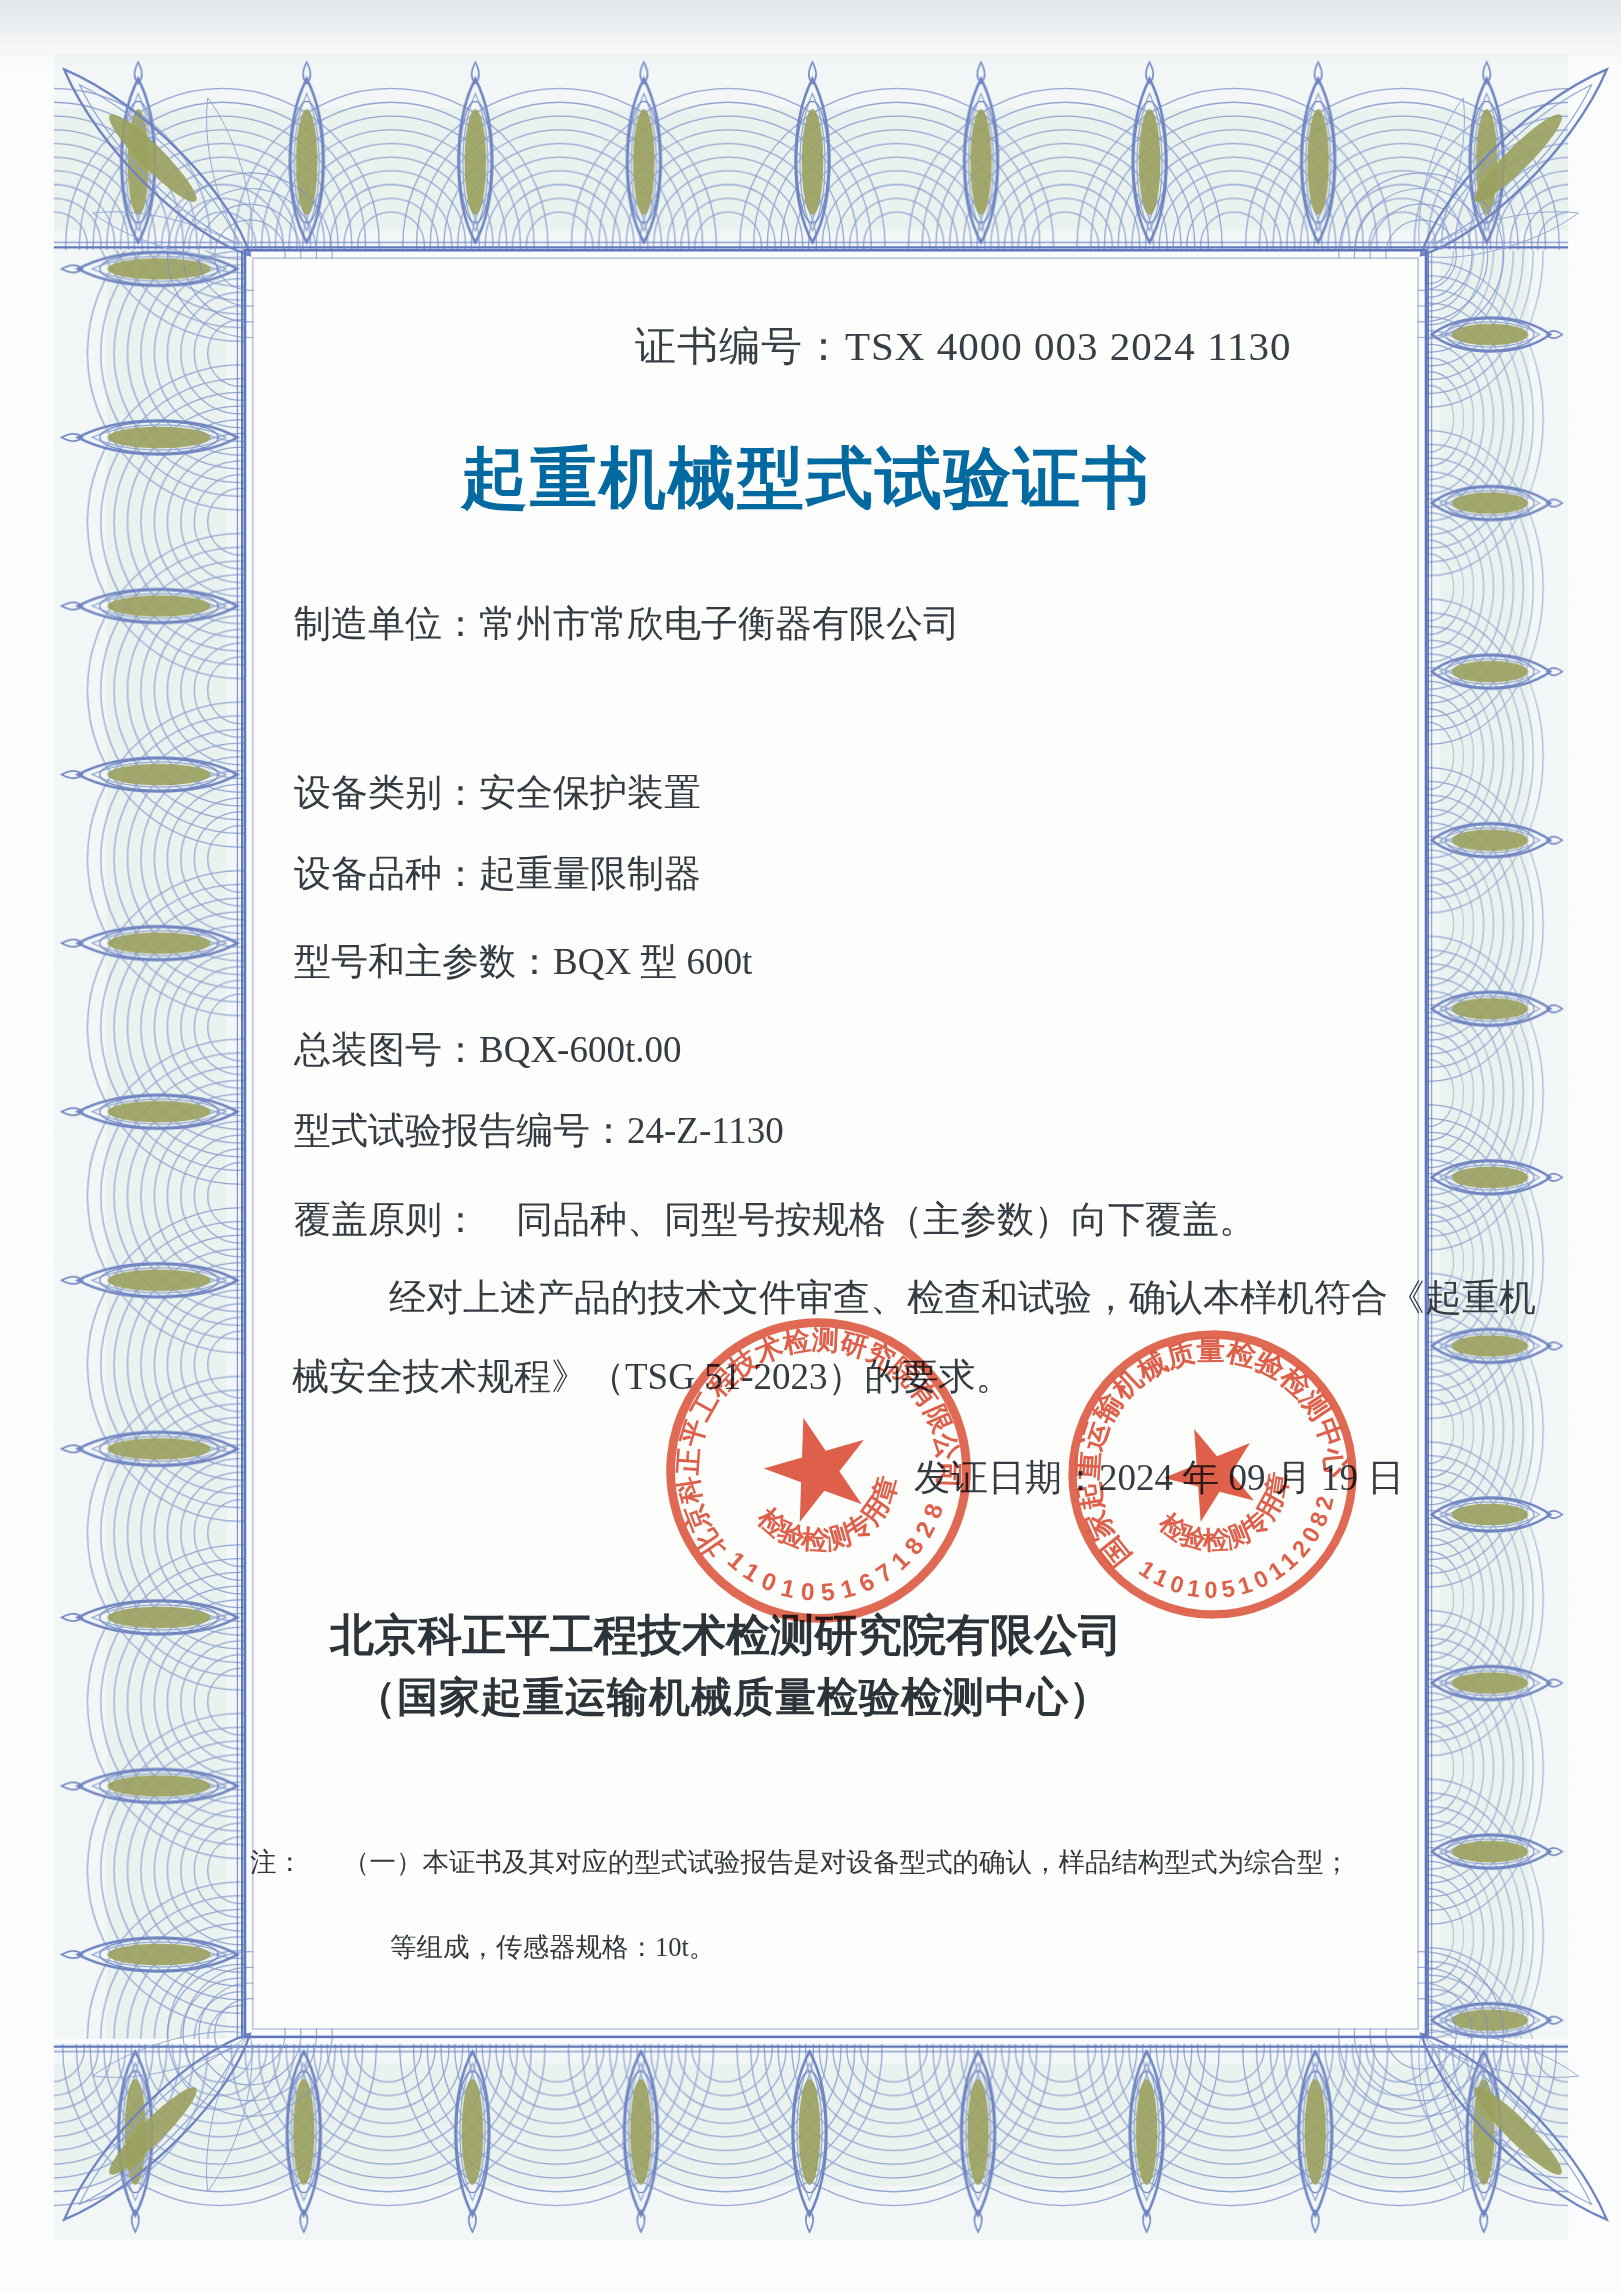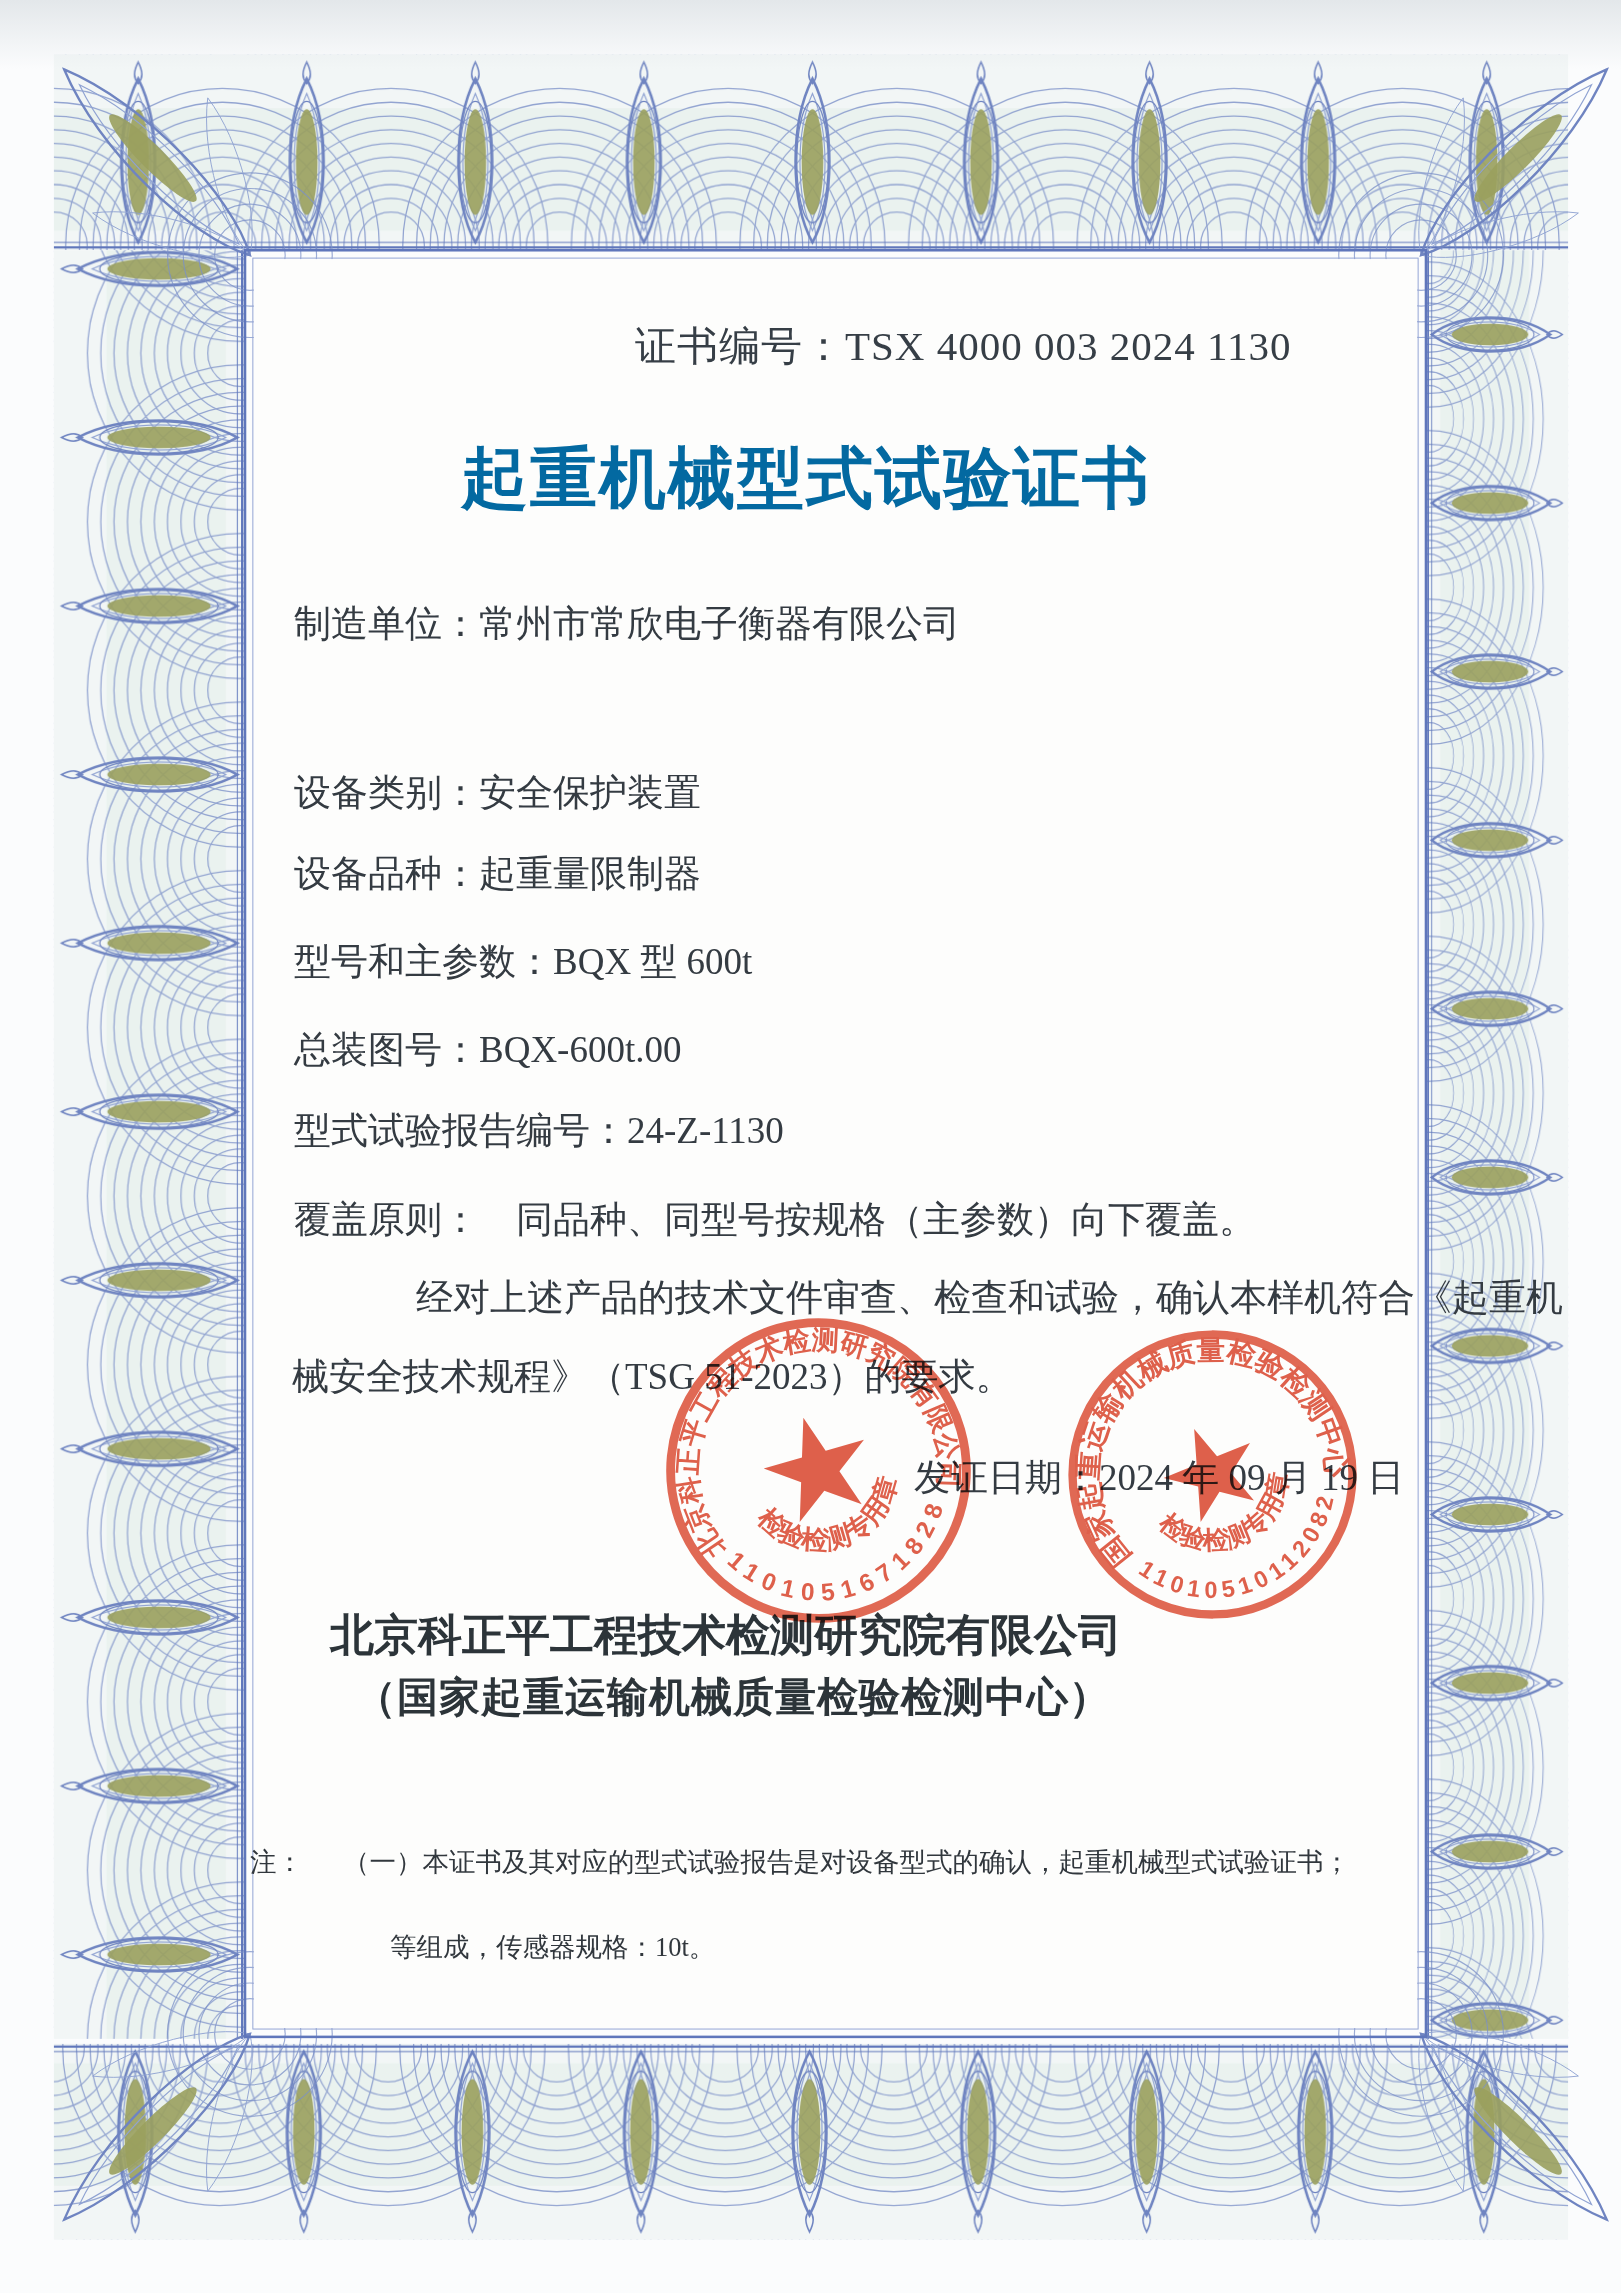--- a/index.html
+++ b/index.html
@@ -130,32 +130,32 @@
   <div class="txt field" style="left:294px;top:1029px;">
     <span>总装图号：</span><span>BQX-600t.00</span>
   </div>
   <div class="txt field" style="left:294px;top:1110px;">
     <span>型式试验报告编号：</span><span>24-Z-1130</span>
   </div>
   <div class="txt field" style="left:294px;top:1199px;">
     <span>覆盖原则：</span><span>　同品种、同型号按规格（主参数）向下覆盖。</span>
   </div>
 
-  <div class="txt stmt" style="left:416px;top:1277px;">经对上述产品的技术文件审查、检查和试验，确认本样机符合《起重机</div>
+  <div class="txt stmt" style="left:389px;top:1277px;">经对上述产品的技术文件审查、检查和试验，确认本样机符合《起重机</div>
   <div class="txt stmt" style="left:292px;top:1356px;">械安全技术规程》（TSG 51-2023）的要求。</div>
 
   <div class="txt date" style="left:914px;top:1457px;">
     <span>发证日期：</span><span>2024 年 09 月 19 日</span>
   </div>
 
   <div class="txt org1" style="left:330px;top:1610px;">北京科正平工程技术检测研究院有限公司</div>
   <div class="txt org2" style="left:355px;top:1674px;">（国家起重运输机械质量检验检测中心）</div>
 
   <div class="txt note" style="left:250px;top:1847px;">注：</div>
-  <div class="txt note" style="left:343px;top:1847px;">（一）本证书及其对应的型式试验报告是对设备型式的确认，起重机械型式试验证书；</div>
+  <div class="txt note" style="left:343px;top:1847px;">（一）本证书及其对应的型式试验报告是对设备型式的确认，样品结构型式为综合型；</div>
   <div class="txt note" style="left:390px;top:1932px;">等组成，传感器规格：10t。</div>
 
   <svg class="stamp" style="left:652px;top:1304px;" width="333" height="333" viewBox="-170 -170 340 340">
     <defs>
       <path id="s1top" d="M -112.4 52.4 A 124 124 0 1 1 112.4 52.4"></path>
       <path id="s1mid" d="M -75.2 27.4 A 80 80 0 0 0 75.2 27.4"></path>
       <path id="s1bot" d="M -117.4 62.4 A 133 133 0 0 0 117.4 62.4"></path>
     </defs>
     <g transform="rotate(-16)">
       <circle r="151" fill="none" stroke="#dc4b33" stroke-width="9" opacity="0.95"></circle>

